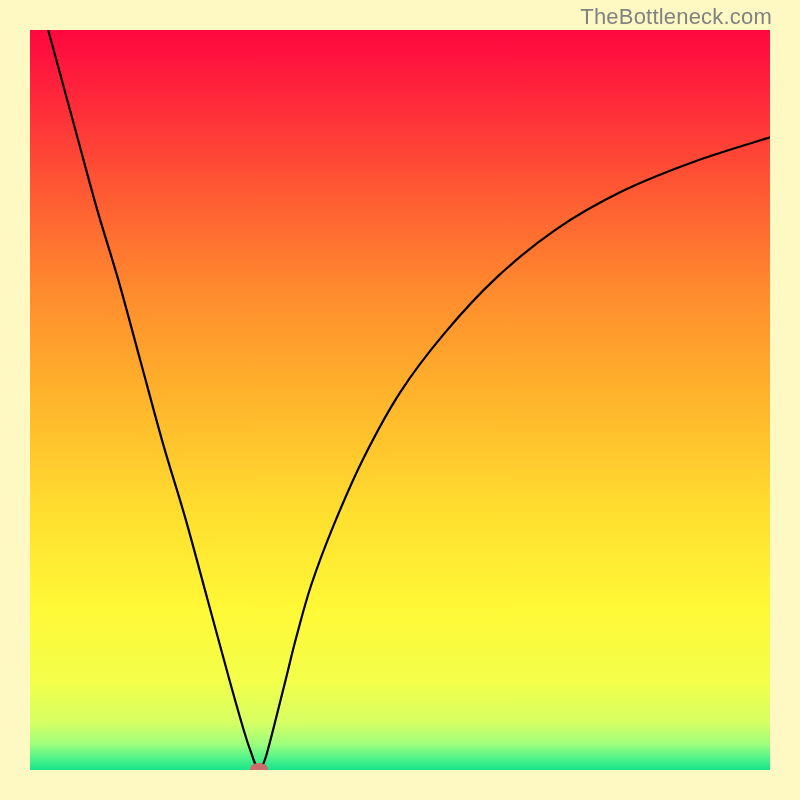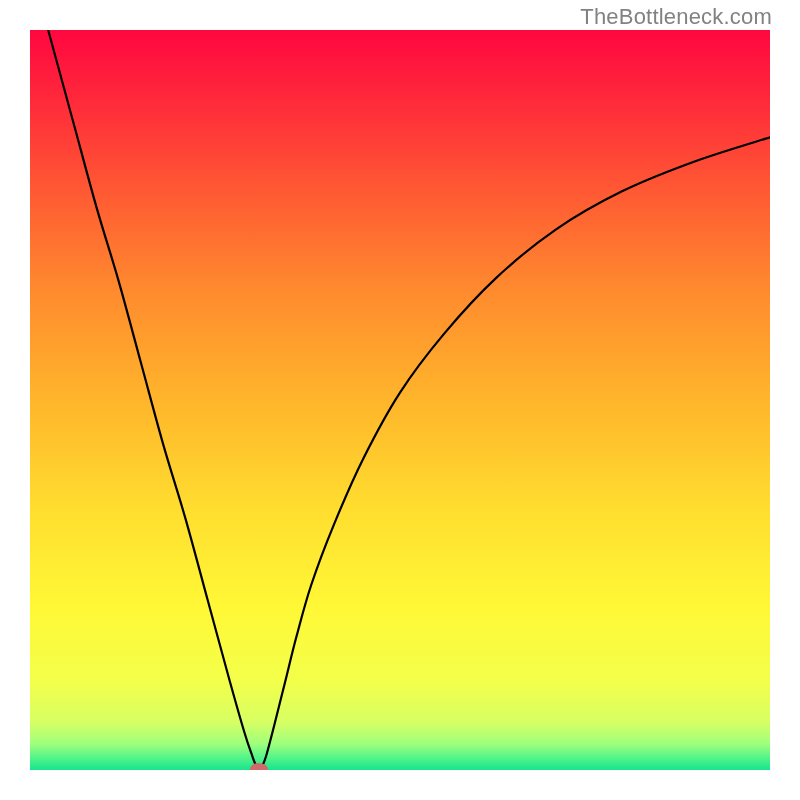--- a/index.html
+++ b/index.html
@@ -8,21 +8,21 @@
     width: 800px;
     height: 800px;
     overflow: hidden;
     background: #000;
     font-family: Arial, Helvetica, sans-serif;
   }
   .frame {
     position: relative;
     width: 800px;
     height: 800px;
-    background: #ffffff;
+    background: #fef9c3;
   }
   .plot {
     position: absolute;
     left: 30px;
     top: 30px;
     width: 740px;
     height: 740px;
     overflow: hidden;
   }
   .gradient {

